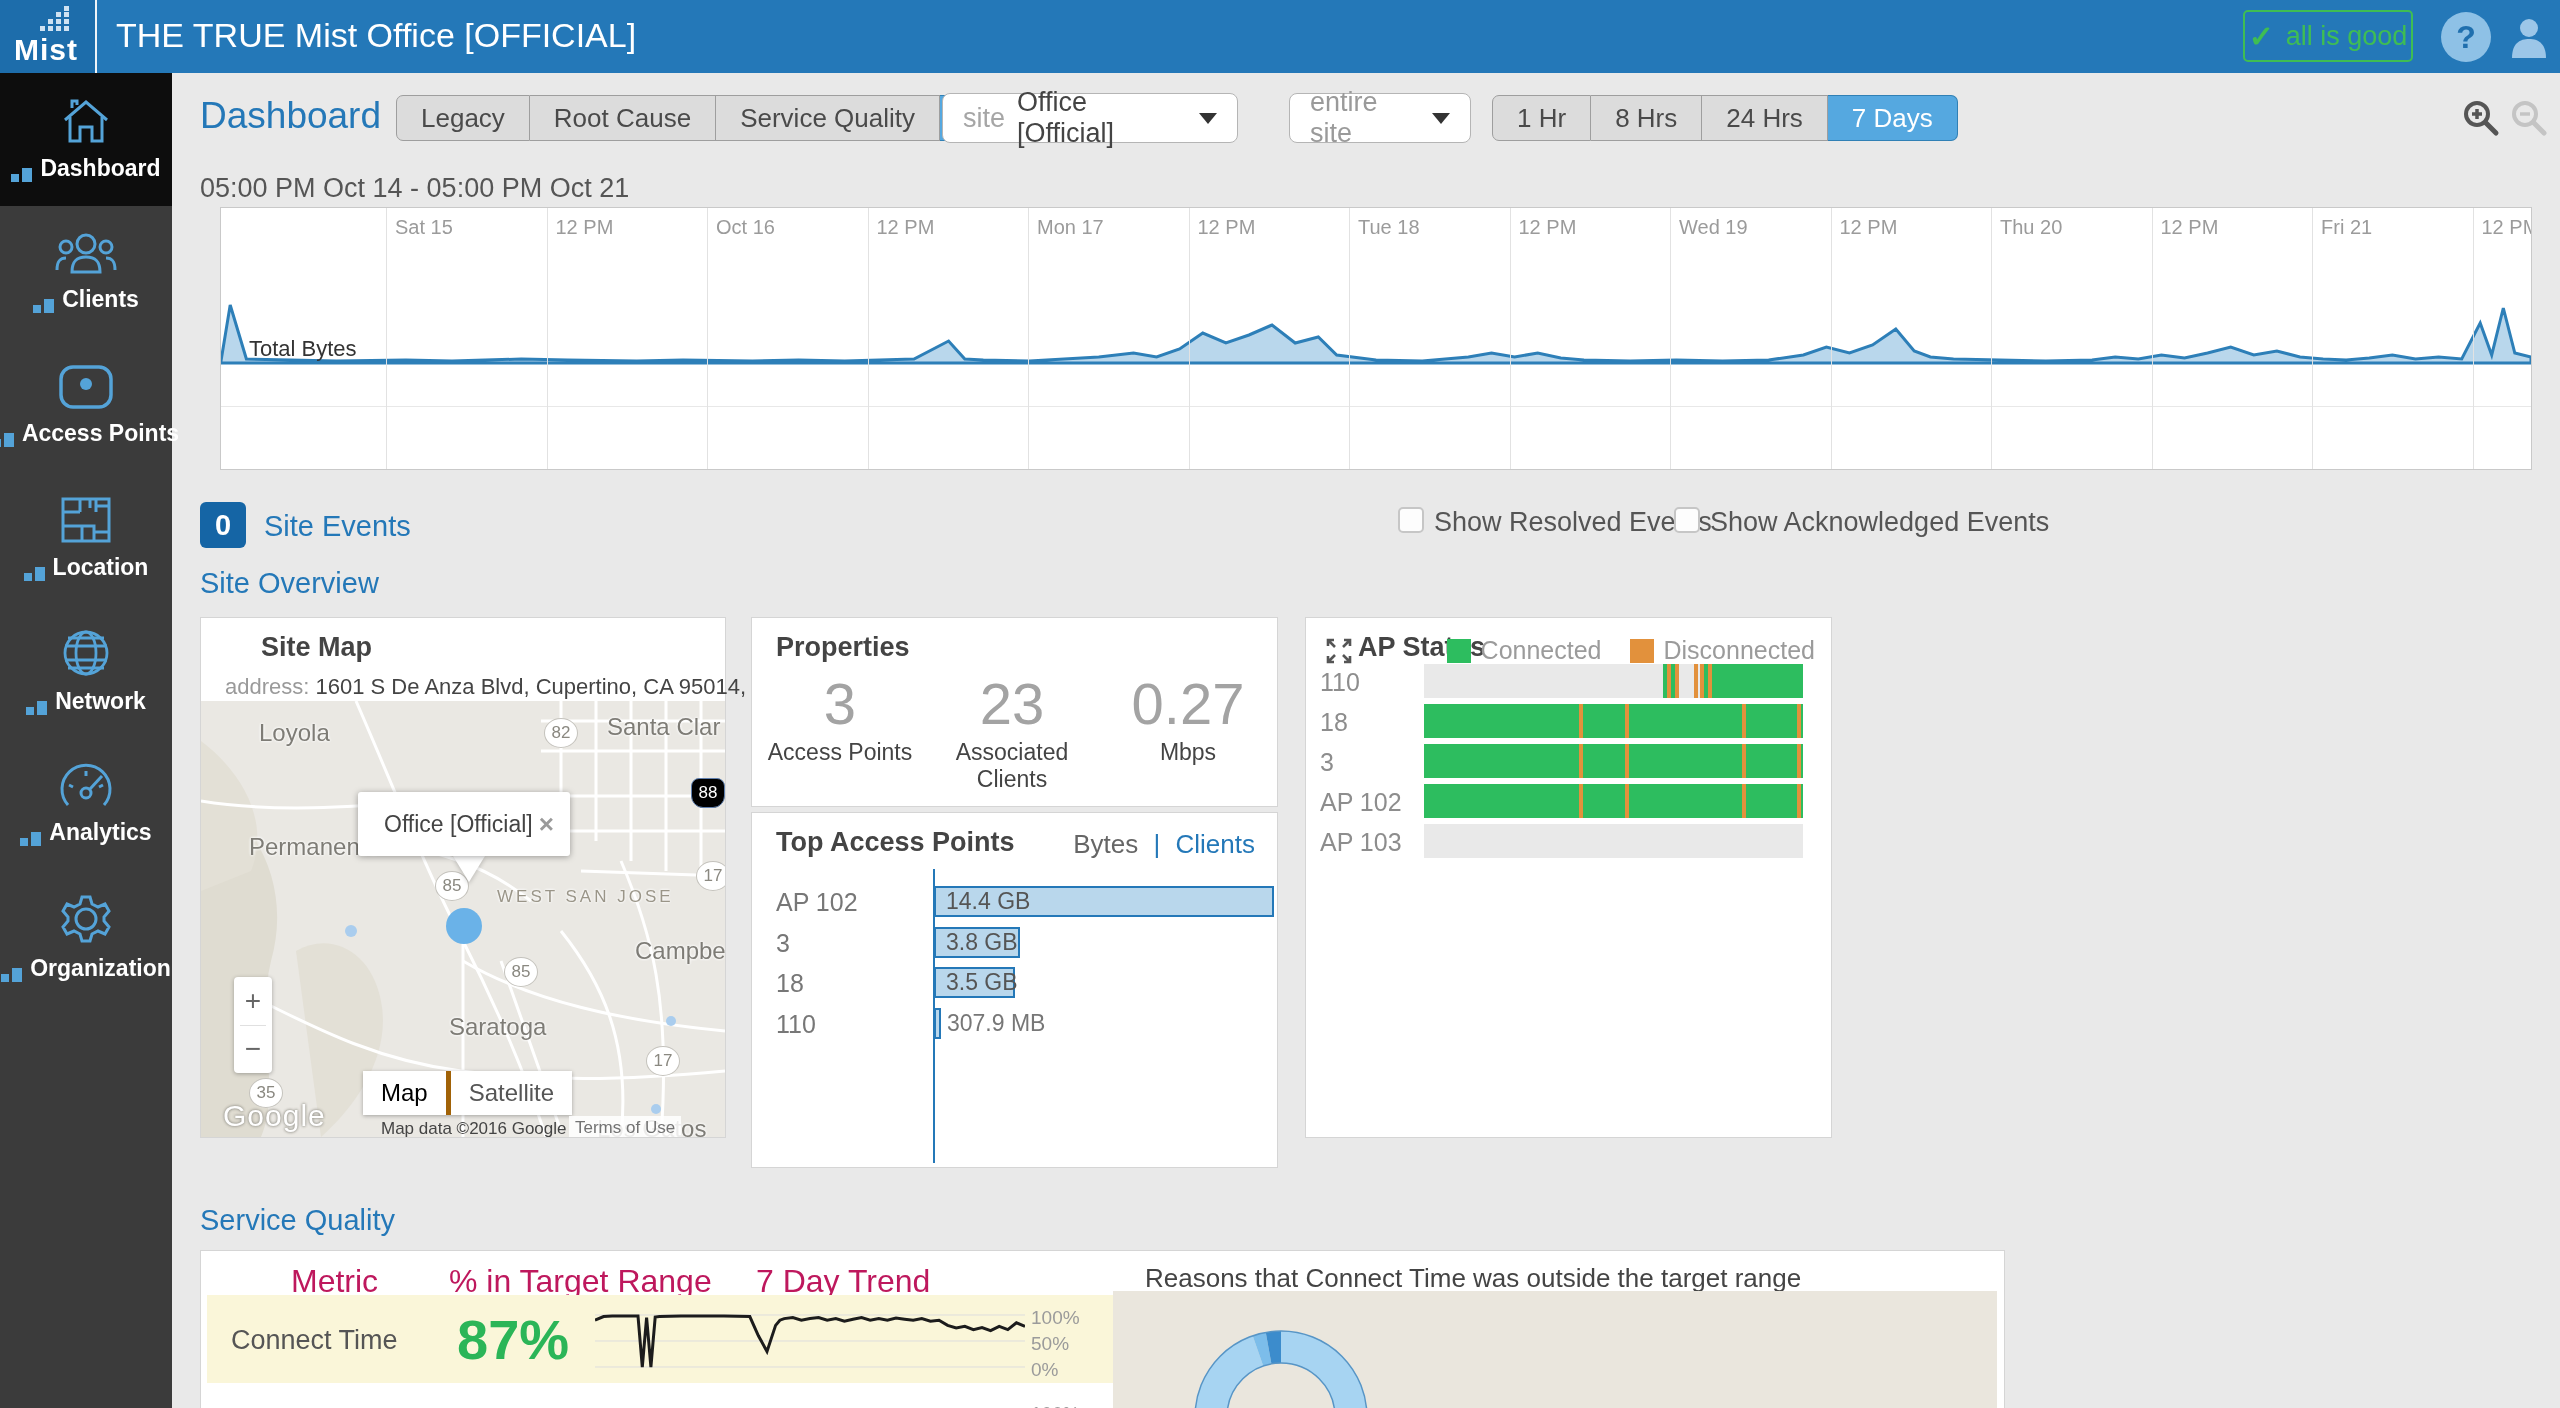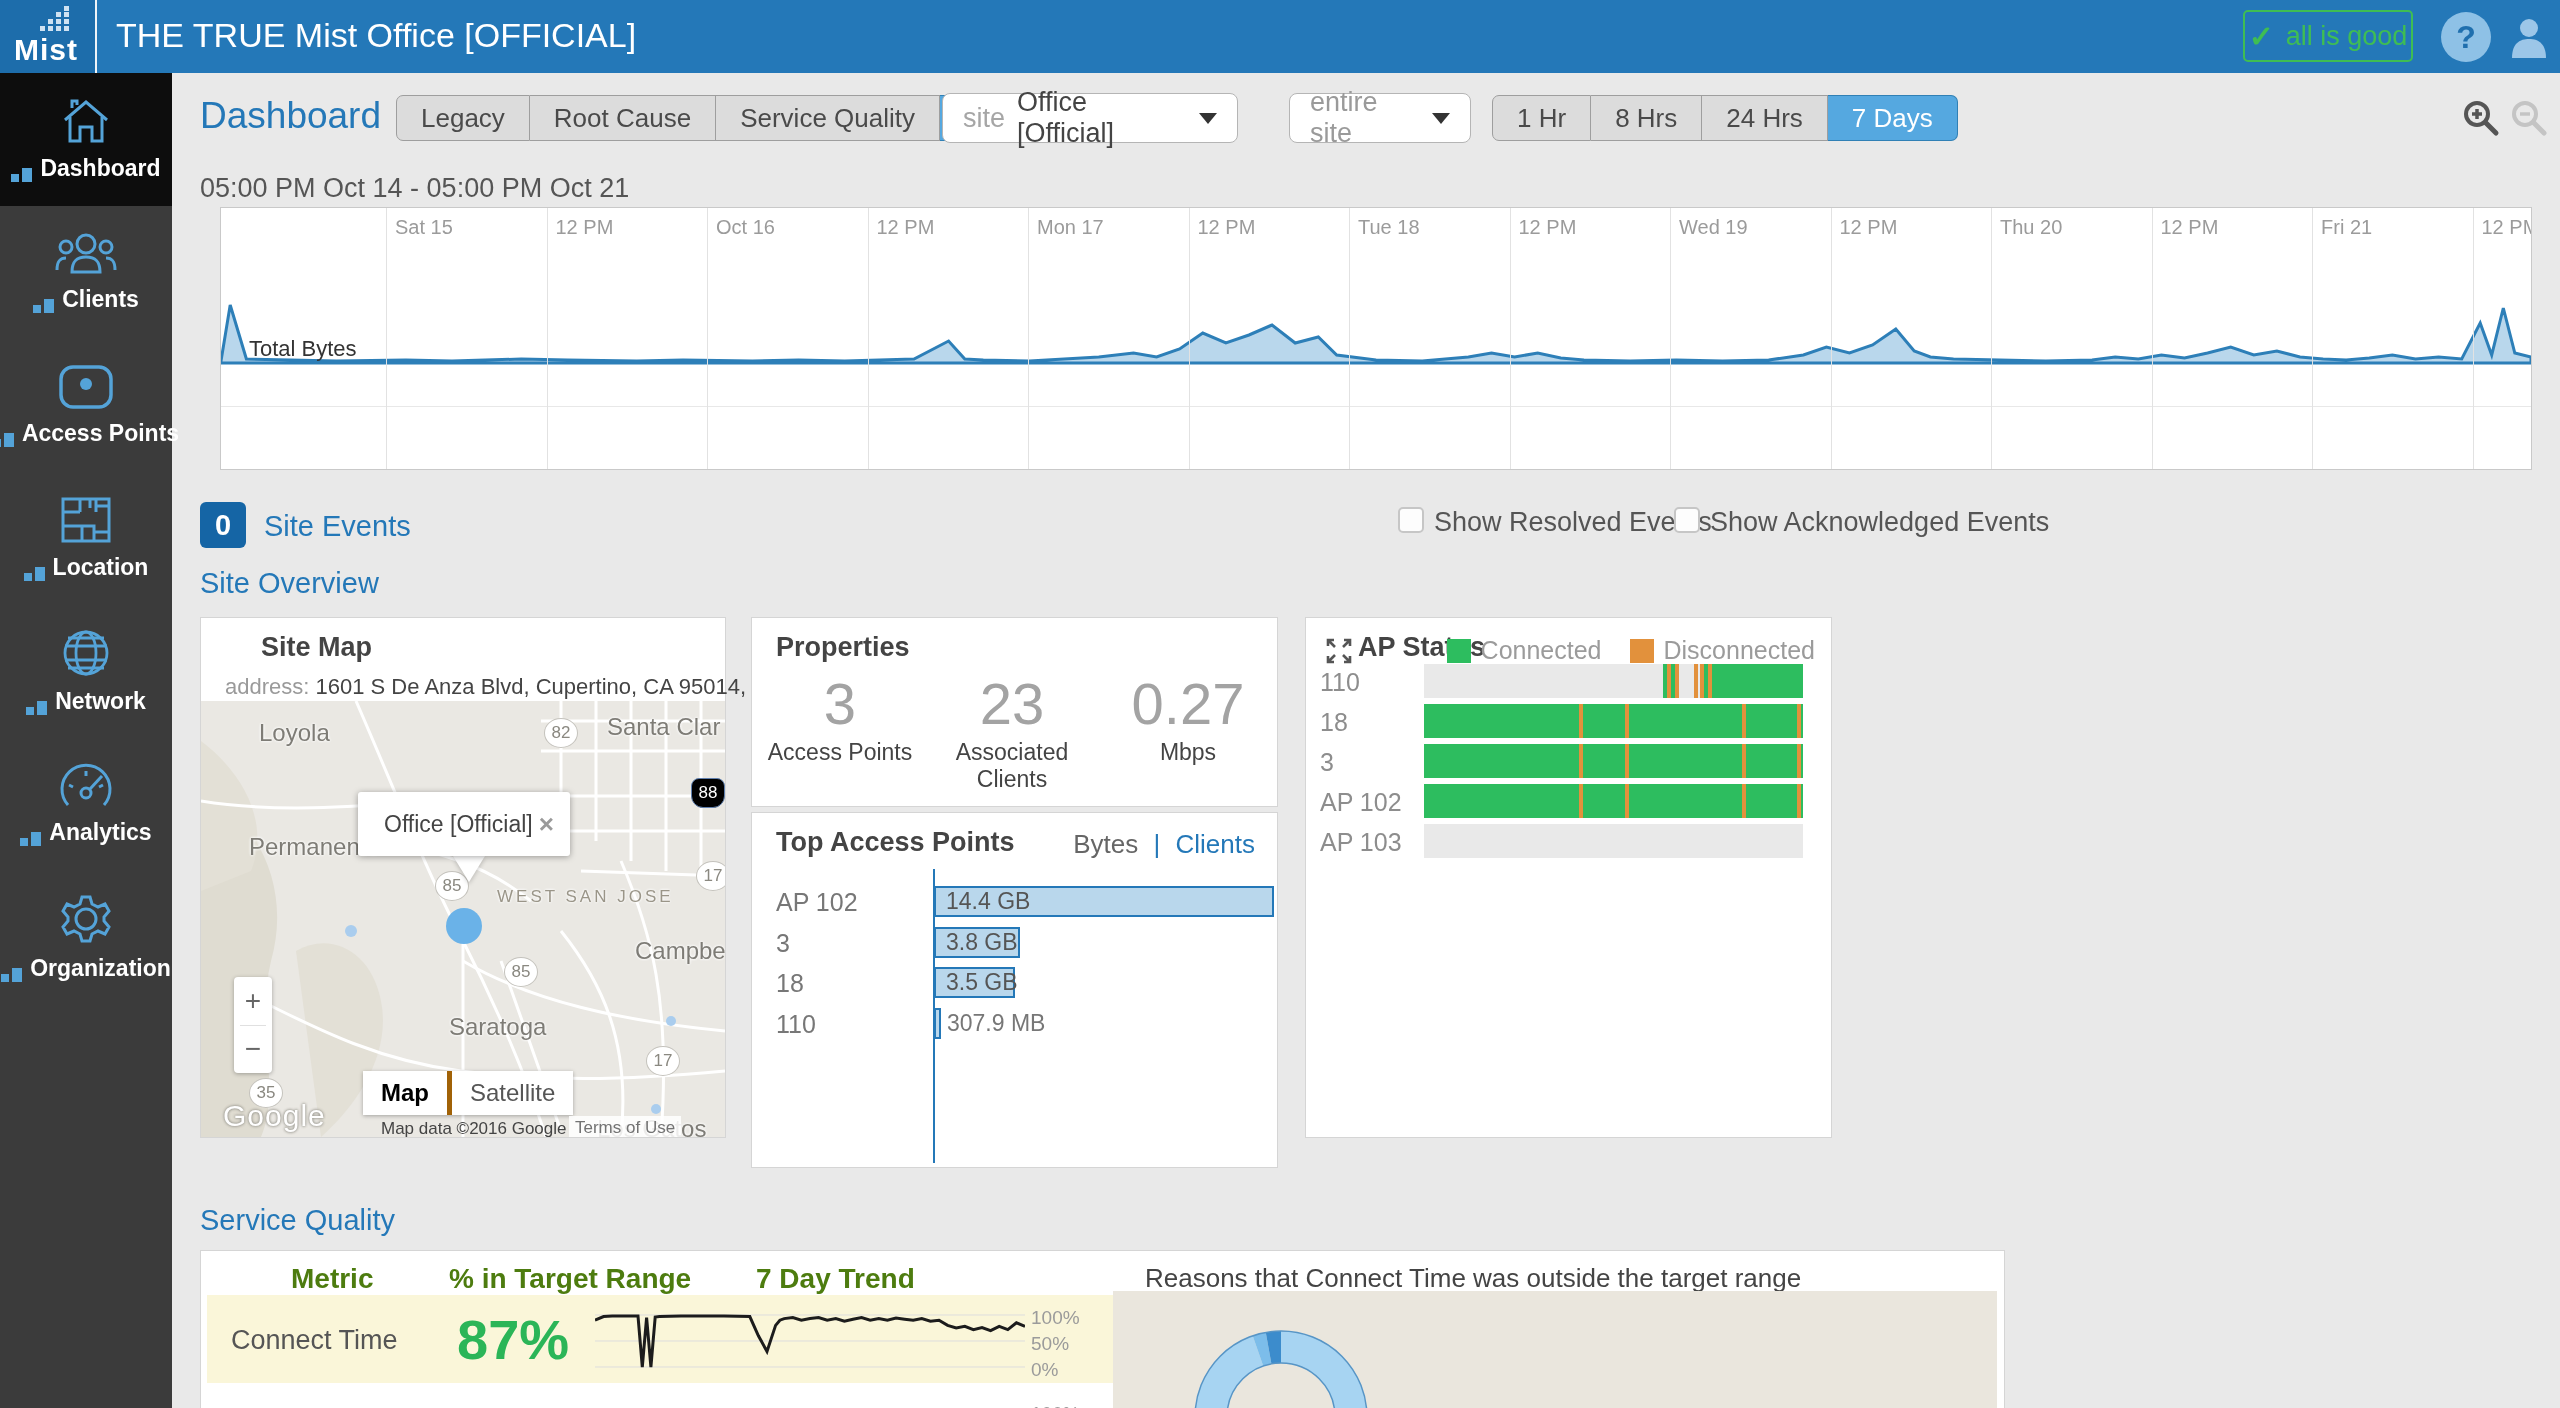--- a/index.html
+++ b/index.html
@@ -90,21 +90,21 @@
   .map-popup { position:absolute; left:157px; top:91px; width:212px; height:64px; background:#fff; border-radius:3px; box-shadow:0 1px 6px rgba(0,0,0,.35); display:flex; align-items:center; }
   .map-popup .ttl { margin-left:26px; font-size:23px; color:#444; }
   .map-popup .close { margin-left:auto; margin-right:16px; color:#9a9a9a; font-size:26px; font-weight:bold; cursor:pointer; }
   .popup-ptr { position:absolute; left:252px; top:155px; width:0; height:0; border-left:16px solid transparent; border-right:16px solid transparent; border-top:26px solid #fff; filter:drop-shadow(0 2px 2px rgba(0,0,0,.2)); }
   .map-dot { position:absolute; left:245px; top:207px; width:36px; height:36px; border-radius:50%; background:#6ab2e8; cursor:pointer; }
   .map-zoomctl { position:absolute; left:33px; top:276px; width:38px; height:96px; background:#fff; border-radius:4px; box-shadow:0 1px 4px rgba(0,0,0,.3); display:flex; flex-direction:column; }
   .map-zoomctl .zbtn { flex:1; display:flex; align-items:center; justify-content:center; font-size:28px; color:#666; cursor:pointer; }
   .map-zoomctl .zdiv { height:1px; background:#e0e0e0; margin:0 6px; }
   .map-btns { position:absolute; left:162px; top:370px; display:flex; box-shadow:0 1px 4px rgba(0,0,0,.3); }
   .map-btns .mbtn { height:44px; background:#fff; font-size:24px; display:flex; align-items:center; padding:0 18px; cursor:pointer; }
-  .map-btns .mbtn.sel { font-weight:bold; color:#000; }
+  .map-btns .mbtn.sel { font-weight:normal; color:#000; }
   .map-btns .mbtn + .mbtn { border-left:5px solid #a16207; color:#565656; }
   .gglogo { position:absolute; left:22px; top:398px; font-size:30px; color:#fff; letter-spacing:1px; text-shadow:0 0 3px #9a9890,0 0 3px #9a9890; }
   .map-attr { position:absolute; left:180px; top:418px; font-size:17px; color:#444; }
   .map-terms { position:absolute; left:368px; top:415px; font-size:17px; color:#737373; background:rgba(255,255,255,.85); padding:2px 6px; cursor:pointer; }
 
   
   .props-panel { left:579px; top:544px; width:527px; height:190px; }
   .props-panel .panel-title { position:absolute; left:24px; top:14px; }
   .stat { position:absolute; top:52px; width:176px; text-align:center; }
   .stat .v { font-size:58px; color:#a3a3a3; }
@@ -130,21 +130,21 @@
   .apst-expand { position:absolute; left:18px; top:18px; cursor:pointer; }
   .apst-legend { position:absolute; right:16px; top:18px; display:flex; align-items:center; gap:10px; font-size:25px; color:#9b9b9b; }
   .apst-legend .sw { width:24px; height:24px; display:inline-block; }
   .apst-legend .gap { width:8px; }
   .st-row-label { position:absolute; left:14px; font-size:25px; color:#8d8d8d; }
   .st-bar { position:absolute; left:118px; width:379px; height:34px; display:flex; overflow:hidden; }
   .st-bar span { display:block; height:34px; }
 
   
   .sq-panel { left:28px; top:1177px; width:1805px; height:310px; background:#fff; border:1px solid #d5d5d5; position:absolute; }
-  .sq-hdr { position:absolute; top:12px; font-size:28px; color:#4d7c0f;font-weight:bold; }
+  .sq-hdr { position:absolute; top:12px; font-size:32px; color:#be185d; }
   .sq-hdr.h1 { left:90px; } .sq-hdr.h2 { left:248px; } .sq-hdr.h3 { left:555px; }
   .sq-row { position:absolute; left:6px; width:928px; height:88px; }
   .sq-row.hl { background:#faf6d9; }
   .sq-row .metric { position:absolute; left:24px; top:30px; font-size:27px; color:#555; }
   .sq-row .pct { position:absolute; left:250px; top:12px; font-size:56px; font-weight:bold; color:#2bb558; }
   .sq-row svg { position:absolute; left:388px; top:8px; }
   .sq-row .axlbl { position:absolute; left:824px; font-size:19px; color:#9b9b9b; }
   .reasons-title { position:absolute; left:944px; top:12px; font-size:26px; color:#444; }
   .reasons-box { position:absolute; left:912px; top:40px; width:884px; height:264px; background:#eae6dd; }
   .donut-wrap { position:absolute; left:53px; top:11px; }

